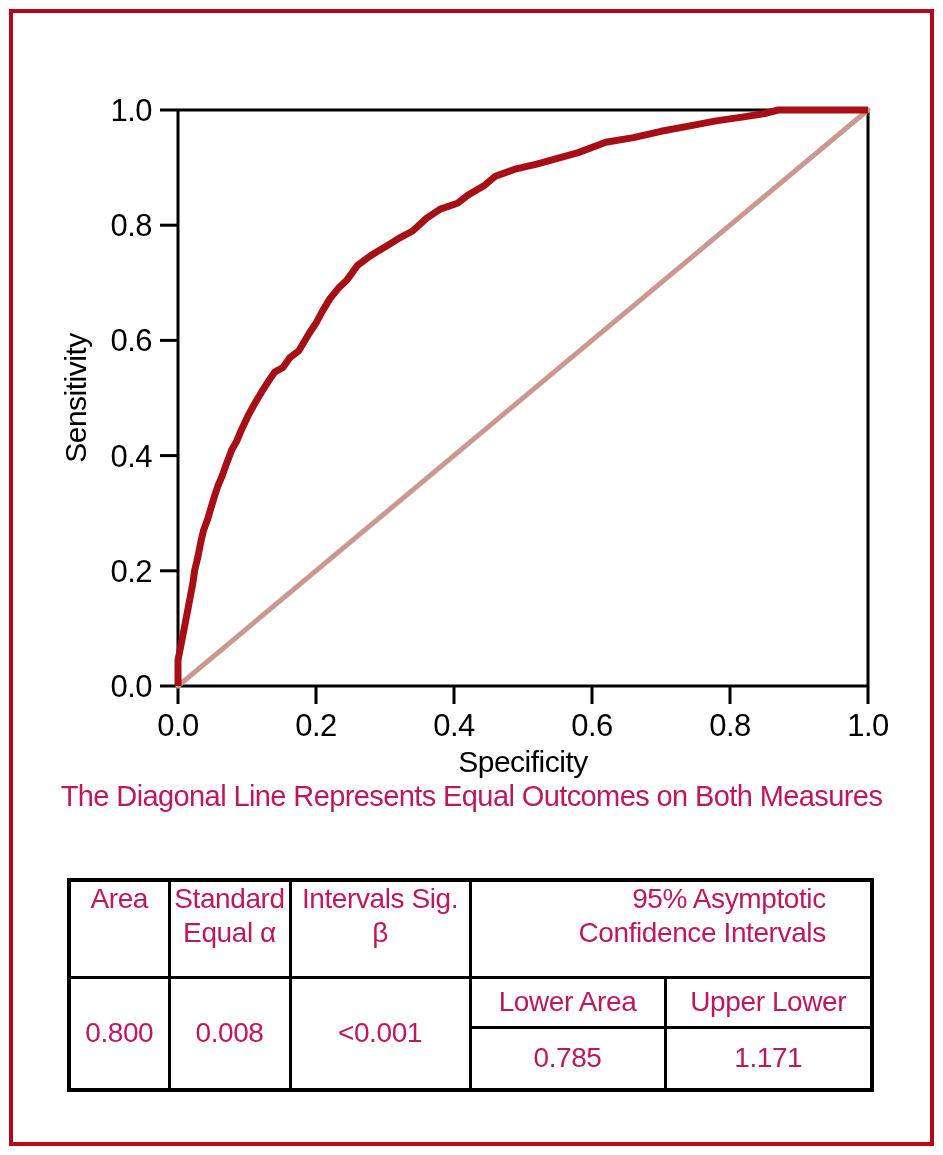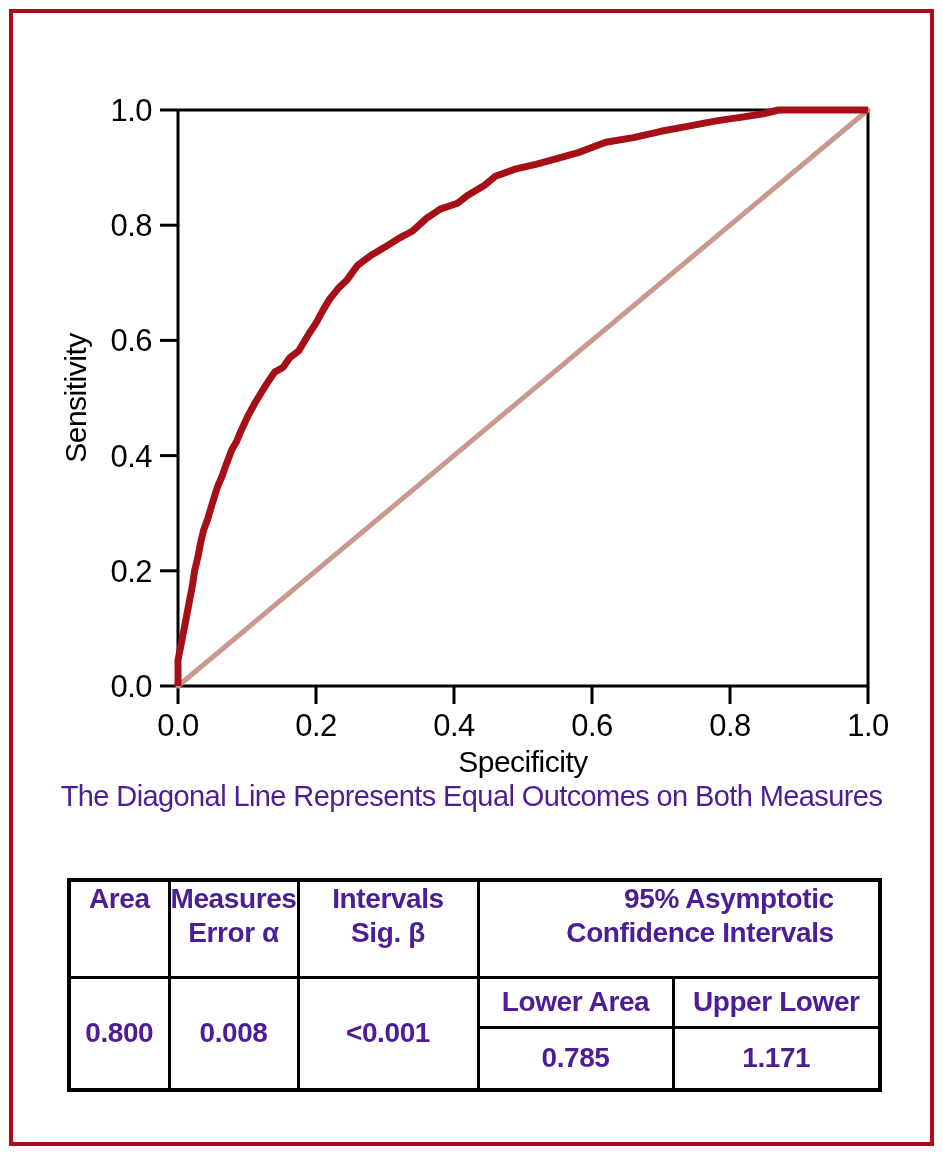--- a/index.html
+++ b/index.html
@@ -1,21 +1,21 @@
 <!DOCTYPE html>
 <html><head>
 <meta charset="utf-8">
 <style>
   html,body{margin:0;padding:0;background:#fff;}
   .page{
     position:relative;
     width:943px;height:1155px;
     background:#ffffff;
     font-family:"Liberation Sans", sans-serif;
-    color:#4c1d95;
+    color:#be185d;
     overflow:hidden;
   }
   .page-border{
     position:absolute;
     left:9px;top:9px;right:9px;bottom:9px;
     border:4px solid #b20a1a;
     pointer-events:none;
   }
   #chart-svg{position:absolute;left:0;top:0;}
   #chart-svg text{
@@ -40,21 +40,20 @@
     border:4px solid #000;
     table-layout:fixed;
     font-size:28px;
     letter-spacing:-0.4px;
   }
   table.auc td{
     border:3px solid #000;
     text-align:center;
     padding:0;
     overflow:hidden;
-    font-weight:bold;
   }
   td.hd{vertical-align:top;padding-top:10px;line-height:34px;}
   td.hd span{display:inline-block;}
   td.w-std span{max-width:128px;}
   td.w-sig span{max-width:165px;}
   td.w-ci  span{max-width:310px;text-align:right;}
   td.val{vertical-align:middle;}
 </style>
 </head>
 <body>
@@ -108,21 +107,21 @@
     <colgroup>
       <col style="width:100px">
         <col style="width:121px">
         <col style="width:180px">
       <col style="width:195px">
         <col style="width:207px">
     </colgroup>
     <tbody>
         <tr style="height:97px">
       <td class="hd"><span>Area</span></td>
-      <td class="hd w-std"><span>Measures Error α</span></td>
+      <td class="hd w-std"><span>Standard Equal α</span></td>
       <td class="hd w-sig"><span>Intervals Sig. β</span></td>
       <td class="hd w-ci" colspan="2"><span>95% Asymptotic Confidence Intervals</span></td>
     </tr>
     <tr style="height:50px">
       <td class="val" rowspan="2">0.800</td>
       <td class="val" rowspan="2">0.008</td>
       <td class="val" rowspan="2">&lt;0.001</td>
       <td class="val">Lower Area</td>
       <td class="val">Upper Lower</td>
     </tr>

